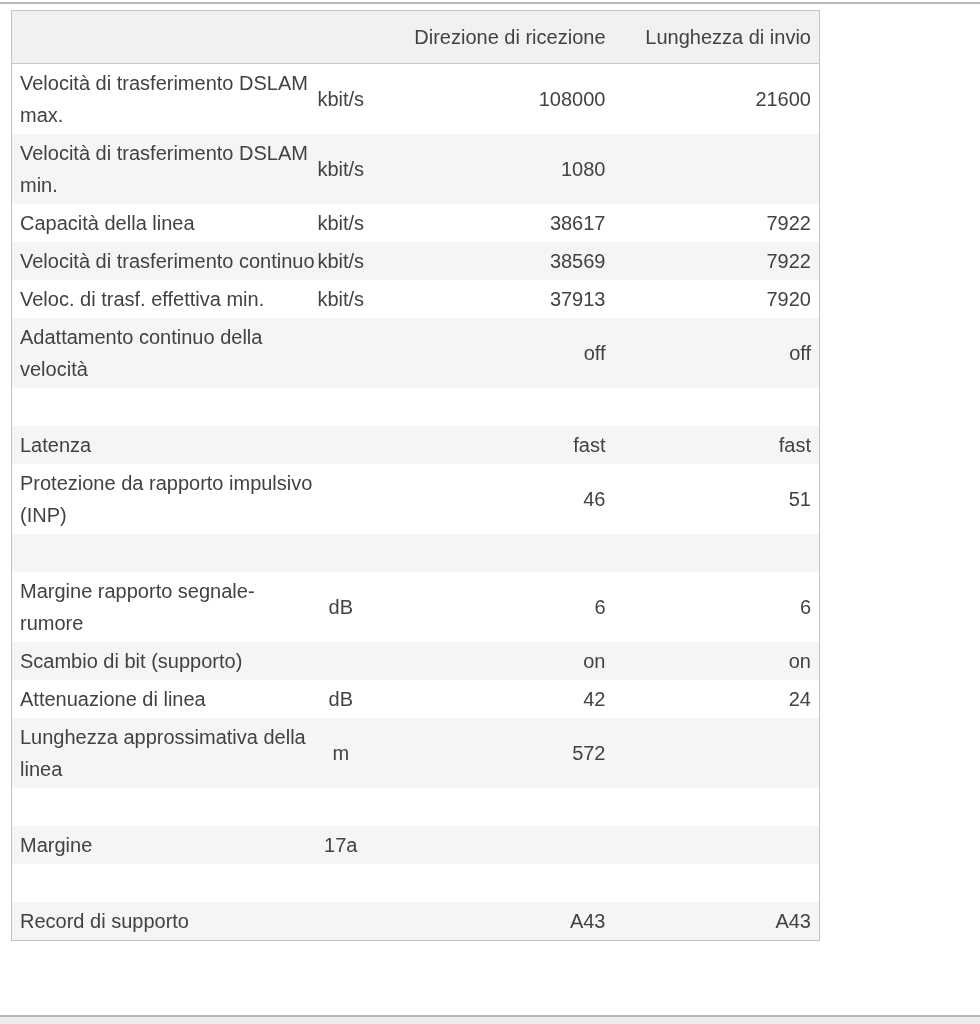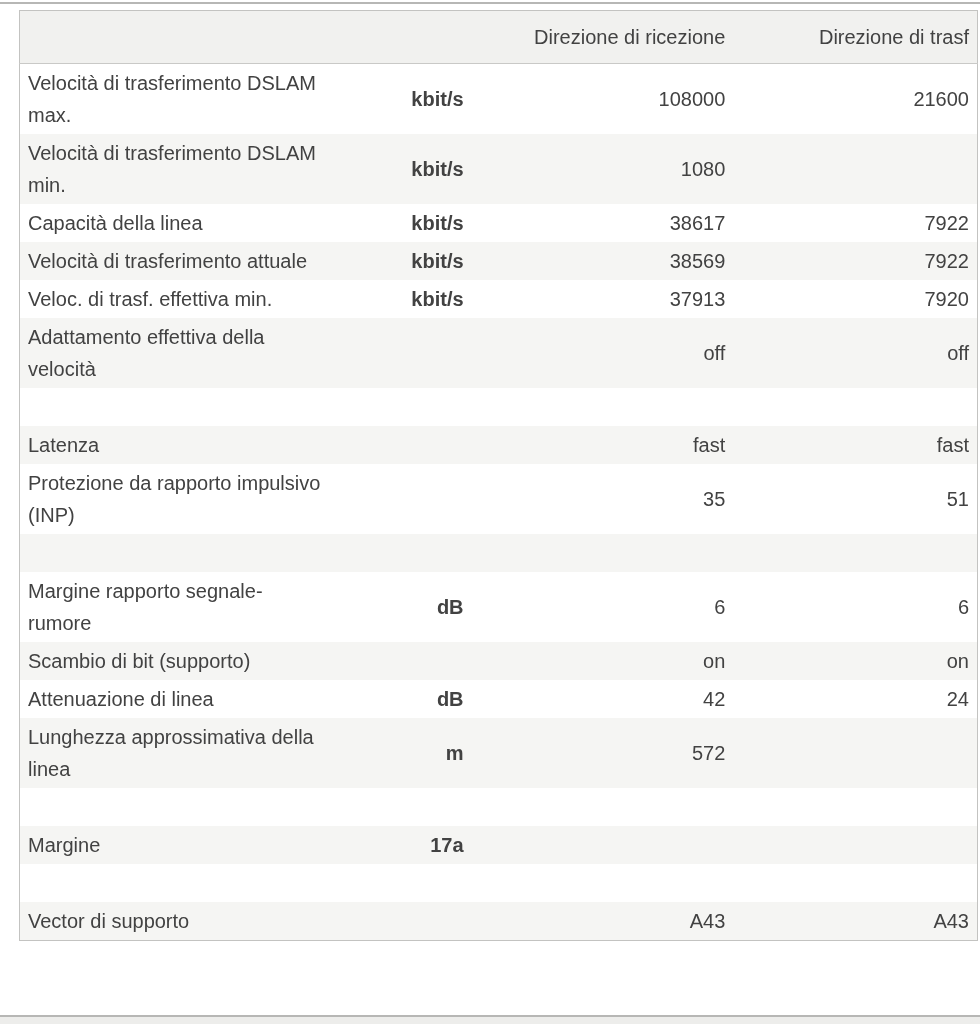--- a/index.html
+++ b/index.html
@@ -20,22 +20,22 @@
     position: absolute;
     top: 2px;
     left: 0;
     width: 100%;
     height: 2px;
     background: var(--rule, #b7b7b5);
   }
   table.stats {
     position: absolute;
     top: 10px;
-    left: 19px;
-    width: 959px;
+    left: 11px;
+    width: 809px;
     table-layout: fixed;
     border-collapse: collapse;
     border: 1px solid var(--table-border, #c3c3c1);
     font-size: 20px;
   }
   th, td {
     font-weight: normal;
     line-height: 32px;
     height: 32px;
     vertical-align: middle;
@@ -45,21 +45,21 @@
   thead th {
     background: var(--header-bg, #f1f1ef);
     border-bottom: 1px solid var(--header-border, #c9c9c7);
     padding: 10px 8px;
     text-align: right;
   }
   tbody tr:nth-child(even) td {
     background: var(--row-stripe, #f5f5f3);
   }
   .c-label { width: 35%; text-align: left; white-space: pre; }
-  .c-unit  { width: 12%; text-align: right; font-weight: bold; }
+  .c-unit  { width: 12%; text-align: center; }
   .c-rx    { width: 27.5%; text-align: right; }
   .c-tx    { width: 25.5%; text-align: right; }
   .next-block {
     position: absolute;
     left: 0;
     right: 0;
     bottom: 0;
     height: 7px;
     background: var(--next-bg, #ededeb);
     border-top: 2px solid var(--rule, #b7b7b5);
@@ -69,21 +69,21 @@
 <body>
 
 <div class="top-rule"></div>
 
 <table class="stats">
   <thead>
     <tr>
       <th class="c-label"></th>
       <th class="c-unit"></th>
       <th class="c-rx">Direzione di ricezione</th>
-      <th class="c-tx">Direzione di trasf</th>
+      <th class="c-tx">Lunghezza di invio</th>
     </tr>
   </thead>
   <tbody>
       <tr>
         <td class="c-label">Velocità di trasferimento DSLAM
 max.</td>
         <td class="c-unit">kbit/s</td>
         <td class="c-rx">108000</td>
         <td class="c-tx">21600</td>
       </tr>
@@ -94,33 +94,33 @@
         <td class="c-rx">1080</td>
         <td class="c-tx"></td>
       </tr>
       <tr>
         <td class="c-label">Capacità della linea</td>
         <td class="c-unit">kbit/s</td>
         <td class="c-rx">38617</td>
         <td class="c-tx">7922</td>
       </tr>
       <tr>
-        <td class="c-label">Velocità di trasferimento attuale</td>
+        <td class="c-label">Velocità di trasferimento continuo</td>
         <td class="c-unit">kbit/s</td>
         <td class="c-rx">38569</td>
         <td class="c-tx">7922</td>
       </tr>
       <tr>
         <td class="c-label">Veloc. di trasf. effettiva min.</td>
         <td class="c-unit">kbit/s</td>
         <td class="c-rx">37913</td>
         <td class="c-tx">7920</td>
       </tr>
       <tr>
-        <td class="c-label">Adattamento effettiva della
+        <td class="c-label">Adattamento continuo della
 velocità</td>
         <td class="c-unit"></td>
         <td class="c-rx">off</td>
         <td class="c-tx">off</td>
       </tr>
       <tr>
         <td class="c-label"></td>
         <td class="c-unit"></td>
         <td class="c-rx"></td>
         <td class="c-tx"></td>
@@ -128,21 +128,21 @@
       <tr>
         <td class="c-label">Latenza</td>
         <td class="c-unit"></td>
         <td class="c-rx">fast</td>
         <td class="c-tx">fast</td>
       </tr>
       <tr>
         <td class="c-label">Protezione da rapporto impulsivo
 (INP)</td>
         <td class="c-unit"></td>
-        <td class="c-rx">35</td>
+        <td class="c-rx">46</td>
         <td class="c-tx">51</td>
       </tr>
       <tr>
         <td class="c-label"></td>
         <td class="c-unit"></td>
         <td class="c-rx"></td>
         <td class="c-tx"></td>
       </tr>
       <tr>
         <td class="c-label">Margine rapporto segnale-
@@ -182,21 +182,21 @@
         <td class="c-rx"></td>
         <td class="c-tx"></td>
       </tr>
       <tr>
         <td class="c-label"></td>
         <td class="c-unit"></td>
         <td class="c-rx"></td>
         <td class="c-tx"></td>
       </tr>
       <tr>
-        <td class="c-label">Vector di supporto</td>
+        <td class="c-label">Record di supporto</td>
         <td class="c-unit"></td>
         <td class="c-rx">A43</td>
         <td class="c-tx">A43</td>
       </tr>
     </tbody>
 </table>
 
 <div class="next-block"></div>
 
 </body></html>

